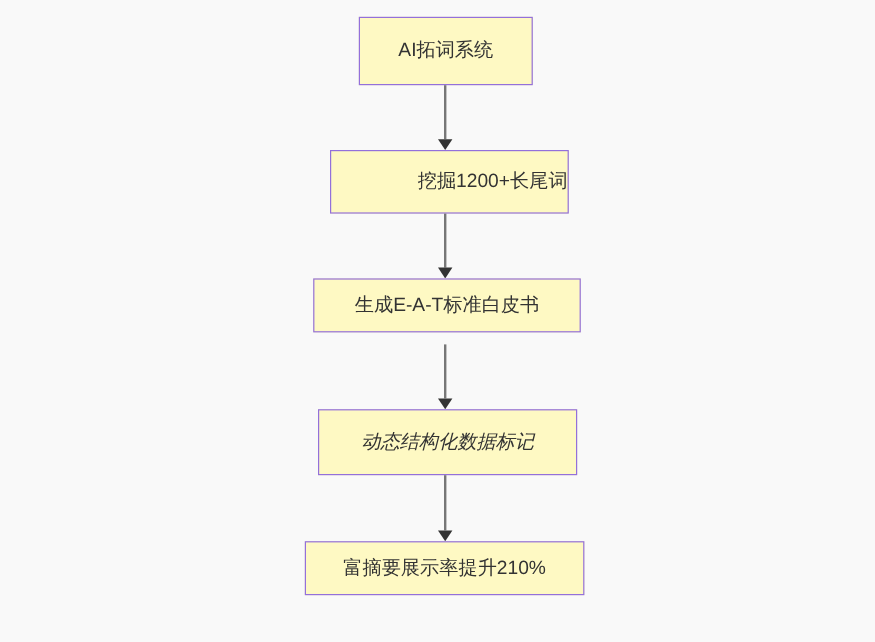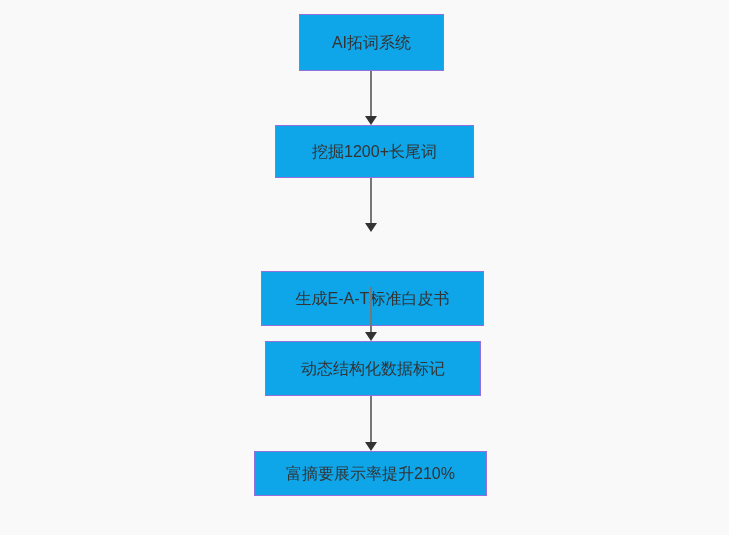--- a/index.html
+++ b/index.html
@@ -12,37 +12,37 @@
   }
   .canvas {
     position: relative;
     width: 729px;
     height: 535px;
     background: #f9f9f9;
     overflow: hidden;
   }
   .node {
     position: absolute;
-    background: #0ea5e9;
+    background: #fef9c3;
     border: 1px solid #9370db;
     display: flex;
     align-items: center;
     justify-content: center;
     box-sizing: border-box;
   }
   .node-label {
     color: #333333;
     font-size: 16px;
     line-height: 1.2;
     white-space: nowrap;
   }
   #node-0 { left: 299px; top: 14px;  width: 145px; height: 57px; }
-  #node-1 { left: 275px; top: 125px; width: 199px; height: 53px; }
-  #node-2 { left: 261px; top: 232px; width: 223px; height: 55px; margin-top: 39px; }
-  #node-3 { left: 265px; top: 341px; width: 216px; height: 55px; }
+  #node-1 { left: 275px; top: 125px; width: 199px; height: 53px; justify-content: flex-end; }
+  #node-2 { left: 261px; top: 232px; width: 223px; height: 45px; }
+  #node-3 { left: 265px; top: 341px; width: 216px; height: 55px; font-style: italic; }
   #node-4 { left: 254px; top: 451px; width: 233px; height: 45px; }
 
   .arrow {
     position: absolute;
     left: 365px;
     width: 12px;
     display: flex;
     flex-direction: column;
     align-items: center;
   }

